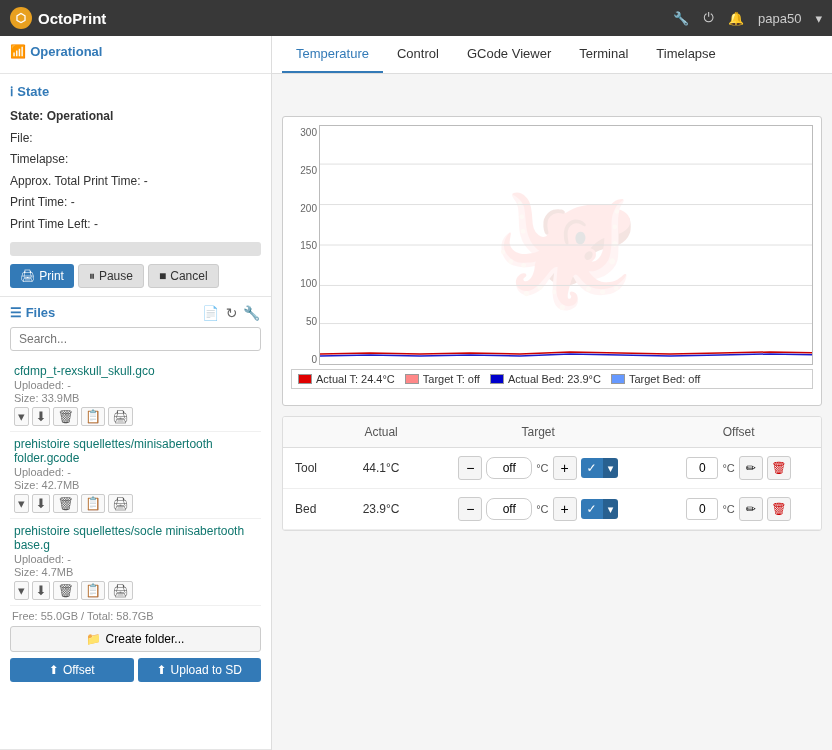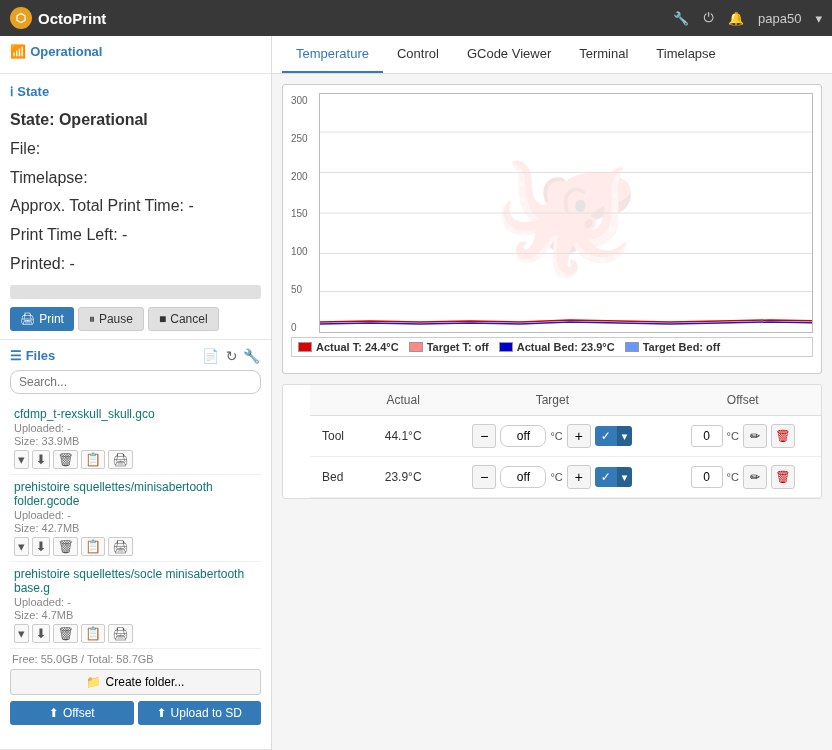--- a/index.html
+++ b/index.html
@@ -63,21 +63,21 @@
       font-weight: bold;
       font-size: 13px;
       color: #337ab7;
       display: flex;
       align-items: center;
       gap: 4px;
       margin-bottom: 6px;
       cursor: pointer;
     }
 
-    .state-info { font-size: 16px; line-height: 1.8; }
+    .state-info { font-size: 12px; line-height: 1.8; }
     .state-label { font-weight: bold; }
 
     .progress-bar-container {
       background: #e0e0e0;
       border-radius: 3px;
       height: 14px;
       margin: 6px 0;
       overflow: hidden;
     }
     .progress-bar-fill {
@@ -119,21 +119,21 @@
       align-items: center;
       gap: 4px;
     }
     .files-actions { display: flex; gap: 6px; color: #666; }
     .files-actions span { cursor: pointer; font-size: 14px; }
 
     .search-input {
       width: 100%;
       padding: 4px 8px;
       border: 1px solid #ccc;
-      border-radius: 9px;
+      border-radius: 3px;
       font-size: 12px;
       margin-bottom: 8px;
     }
 
     .file-item {
       padding: 5px 4px;
       border-bottom: 1px solid #f0f0f0;
       font-size: 11.5px;
     }
     .file-name { color: #0f766e; cursor: pointer; font-size: 12px; }
@@ -194,20 +194,21 @@
       gap: 4px;
     }
 
     
     .main-content {
       flex: 1;
       display: flex;
       flex-direction: column;
       background: #f5f5f5;
       overflow: hidden;
+      gap: 32px;
     }
 
     
     .tabs {
       display: flex;
       background: #fff;
       border-bottom: 1px solid #ddd;
       padding: 0 10px;
     }
     .tab {
@@ -249,21 +250,20 @@
       border: 1px solid #999;
       display: inline-block;
     }
 
     
     .temp-table-container {
       background: #fff;
       border: 1px solid #ddd;
       border-radius: 3px;
       overflow: hidden;
-      padding-left: 27px;
     }
     .temp-table {
       width: 100%;
       border-collapse: collapse;
     }
     .temp-table th {
       background: #f9f9f9;
       border-bottom: 1px solid #ddd;
       padding: 8px 12px;
       text-align: center;
@@ -395,25 +395,25 @@
           <span>File:</span>
         </div>
         <div>
           <span>Timelapse:</span>
         </div>
         <div>
           <span>Approx. Total Print Time:</span>
           <span>-</span>
         </div>
         <div>
+          <span>Print Time:</span>
+          <span>-</span>
+        </div>
+        <div>
           <span>Print Time Left:</span>
-          <span>-</span>
-        </div>
-        <div>
-          <span>Printed:</span>
           <span>-</span>
         </div>
       </div>
       <div class="progress-bar-container">
         <div class="progress-bar-fill"></div>
       </div>
       <div class="btn-group-print">
         <button class="btn btn-primary">
           <span>🖨</span>
           <span>Print</span>
@@ -514,21 +514,21 @@
       <div class="tab">GCode Viewer</div>
       <div class="tab">Terminal</div>
       <div class="tab">Timelapse</div>
     </div>
 
     <div class="tab-content">
 
       <div class="chart-container">
         <div style="display:flex; height:240px; position:relative;">
 
-          <div style="width:28px; flex-shrink:0; display:flex; flex-direction:column; justify-content:space-between; font-size:10px; color:#666; padding:2px 2px 0 0; text-align:left;">
+          <div style="width:28px; flex-shrink:0; display:flex; flex-direction:column; justify-content:space-between; font-size:10px; color:#666; padding:2px 2px 0 0; text-align:right;">
             <span>300</span>
             <span>250</span>
             <span>200</span>
             <span>150</span>
             <span>100</span>
             <span>50</span>
             <span>0</span>
           </div>
 
           <div style="flex:1; border:1px solid #bbb; background:#fff; position:relative; overflow:hidden;">
@@ -543,21 +543,21 @@
               <line x1="0" y1="83%" x2="100%" y2="83%" stroke="#e0e0e0" stroke-width="1"></line>
             </svg>
 
             <svg width="100%" height="100%" style="position:absolute; top:0; left:0;">
               <polyline points="0,228 50,227 100,228 150,227 200,228 250,226 300,227 350,228 400,227 450,226 500,227" fill="none" stroke="#cc0000" stroke-width="1.5"></polyline>
               <polyline points="0,230 50,229 100,230 150,229 200,230 250,228 300,229 350,230 400,229 450,228 500,229" fill="none" stroke="#1a1acc" stroke-width="1.5"></polyline>
             </svg>
           </div>
         </div>
 
-        <div style="margin-top:4px; display:flex; gap:10px; flex-wrap:wrap; font-size:11px; align-items:center; border:1px solid #ccc; padding:3px 6px;font-weight:bold;">
+        <div style="margin-top:4px; display:flex; gap:10px; flex-wrap:wrap; font-size:11px; align-items:center; border:1px solid #ccc; padding:3px 6px;">
           <div class="legend-item">
             <span class="legend-color" style="background:#e00000;"></span>
             <span>Actual T: 24.4°C</span>
           </div>
           <div class="legend-item">
             <span class="legend-color" style="background:#ff8888;"></span>
             <span>Target T: off</span>
           </div>
           <div class="legend-item">
             <span class="legend-color" style="background:#0000cc;"></span>

